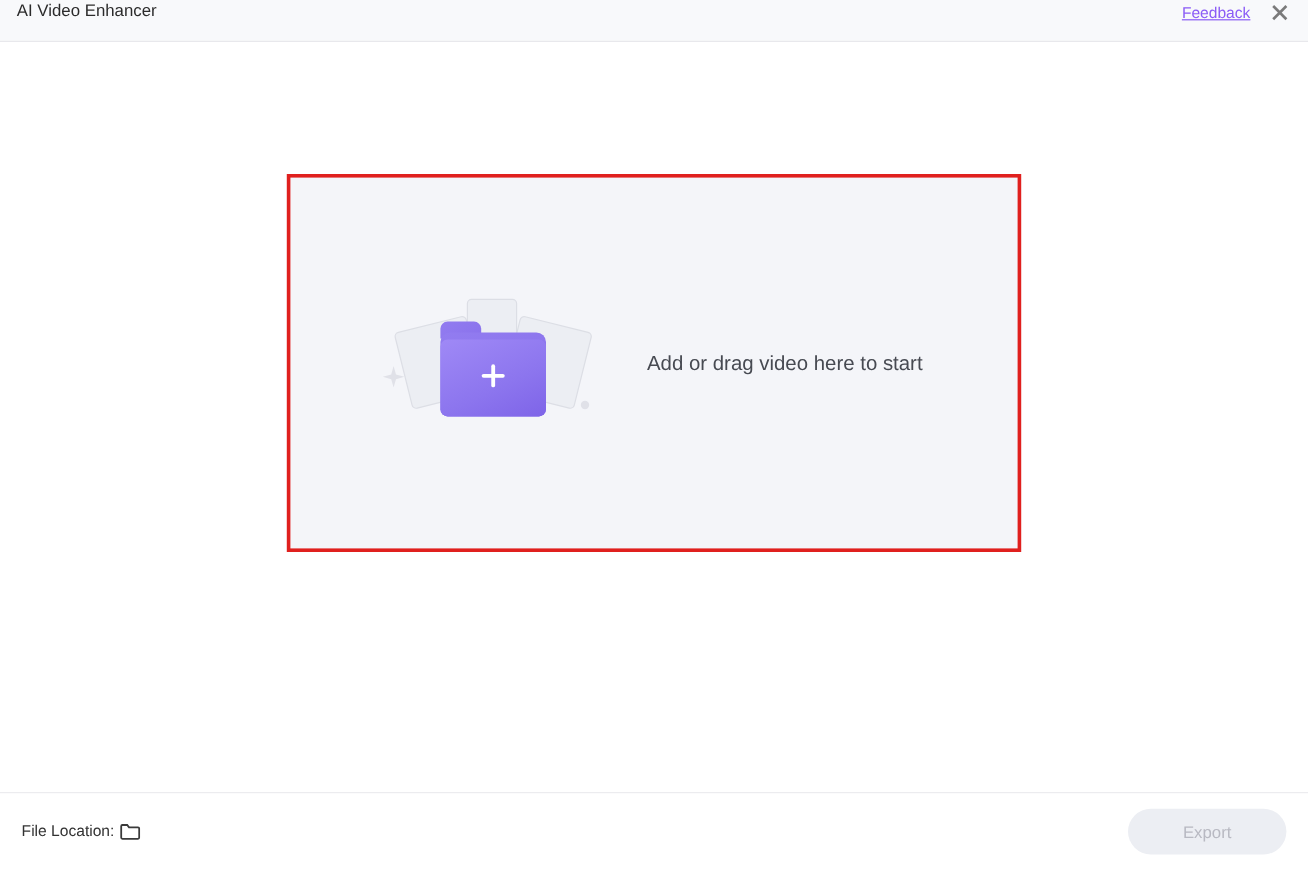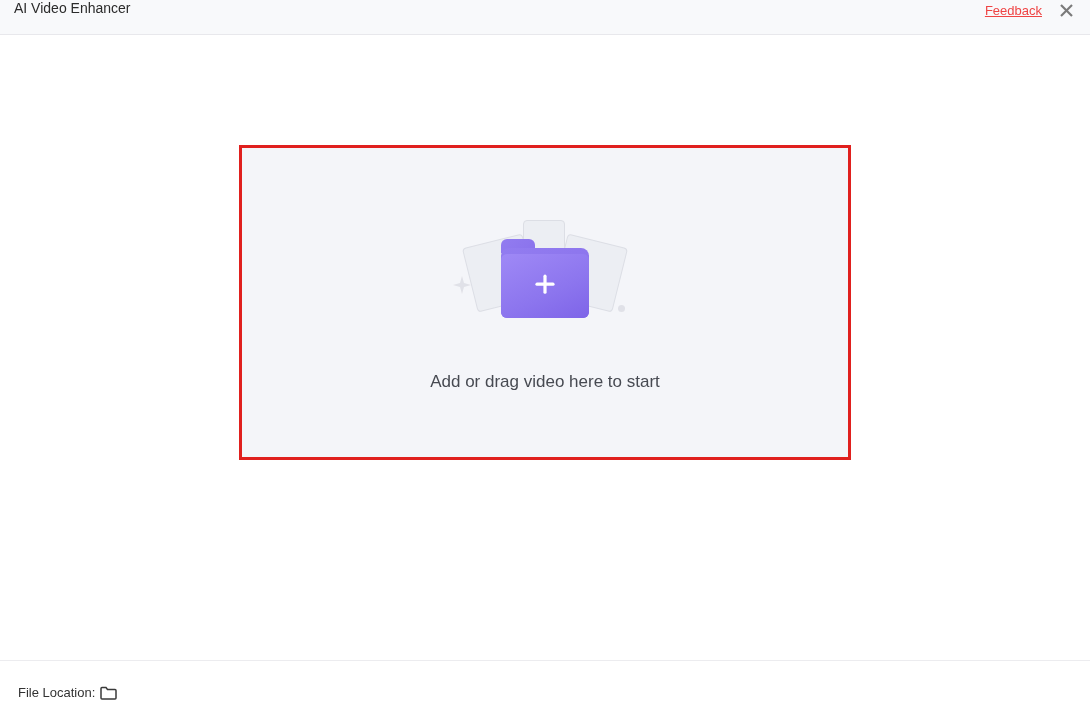--- a/index.html
+++ b/index.html
@@ -24,21 +24,21 @@
       color: #2b2b2b;
       font-weight: 400;
     }
     .header-right {
       display: flex;
       align-items: center;
       gap: 14px;
     }
     .feedback {
       font-size: 13px;
-      color: #ef4444;
+      color: #8b5cf6;
       text-decoration: underline;
       cursor: pointer;
     }
     .close-btn {
       width: 20px;
       height: 20px;
       display: flex;
       align-items: center;
       justify-content: center;
       cursor: pointer;
@@ -49,21 +49,21 @@
       display: flex;
       align-items: center;
       justify-content: center;
     }
     .dropzone {
       width: 612px;
       height: 315px;
       background: #f4f5f9;
       border: 3px solid #e0201e;
       display: flex;
-      flex-direction: column;
+      flex-direction: row;
       align-items: center;
       justify-content: center;
       gap: 38px;
       cursor: pointer;
       margin-top: -90px;
     }
     .dz-illustration {
       position: relative;
       width: 180px;
       height: 120px;
@@ -237,13 +237,14 @@
 </div>
 
 <div class="footer">
   <span class="file-loc-label">File Location:</span>
   <span class="folder-btn">
     <svg width="17" height="14" viewBox="0 0 17 14">
       <path d="M1 2.5 L1 12 C1 12.6 1.4 13 2 13 L15 13 C15.6 13 16 12.6 16 12 L16 4.5 C16 3.9 15.6 3.5 15 3.5 L7.5 3.5 L6 1.5 L2 1.5 C1.4 1.5 1 1.9 1 2.5 Z"></path>
     </svg>
   </span>
   <div class="spacer"></div>
+  <div class="export-btn">Export</div>
 </div>
 
 </body></html>

